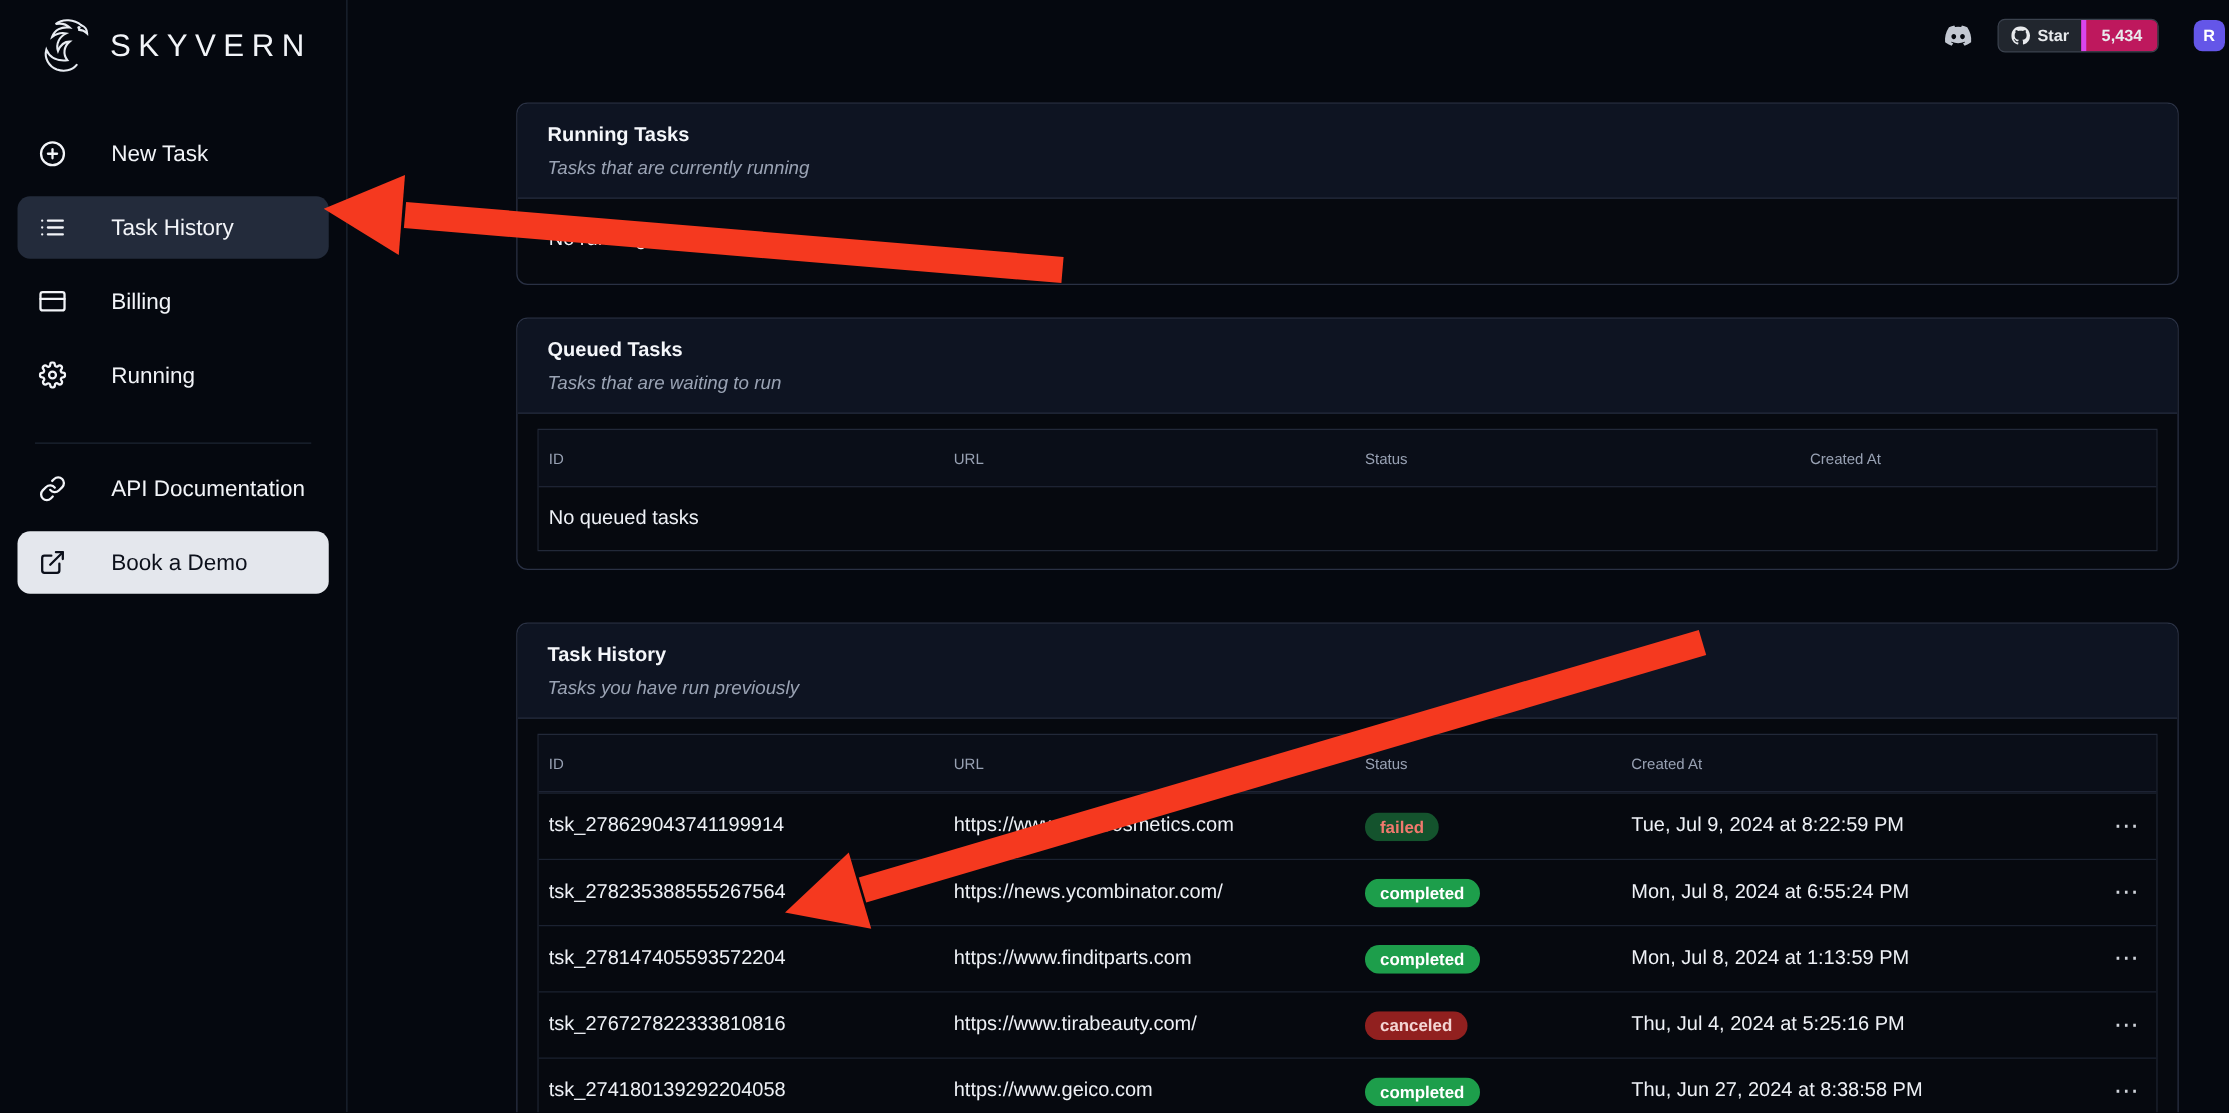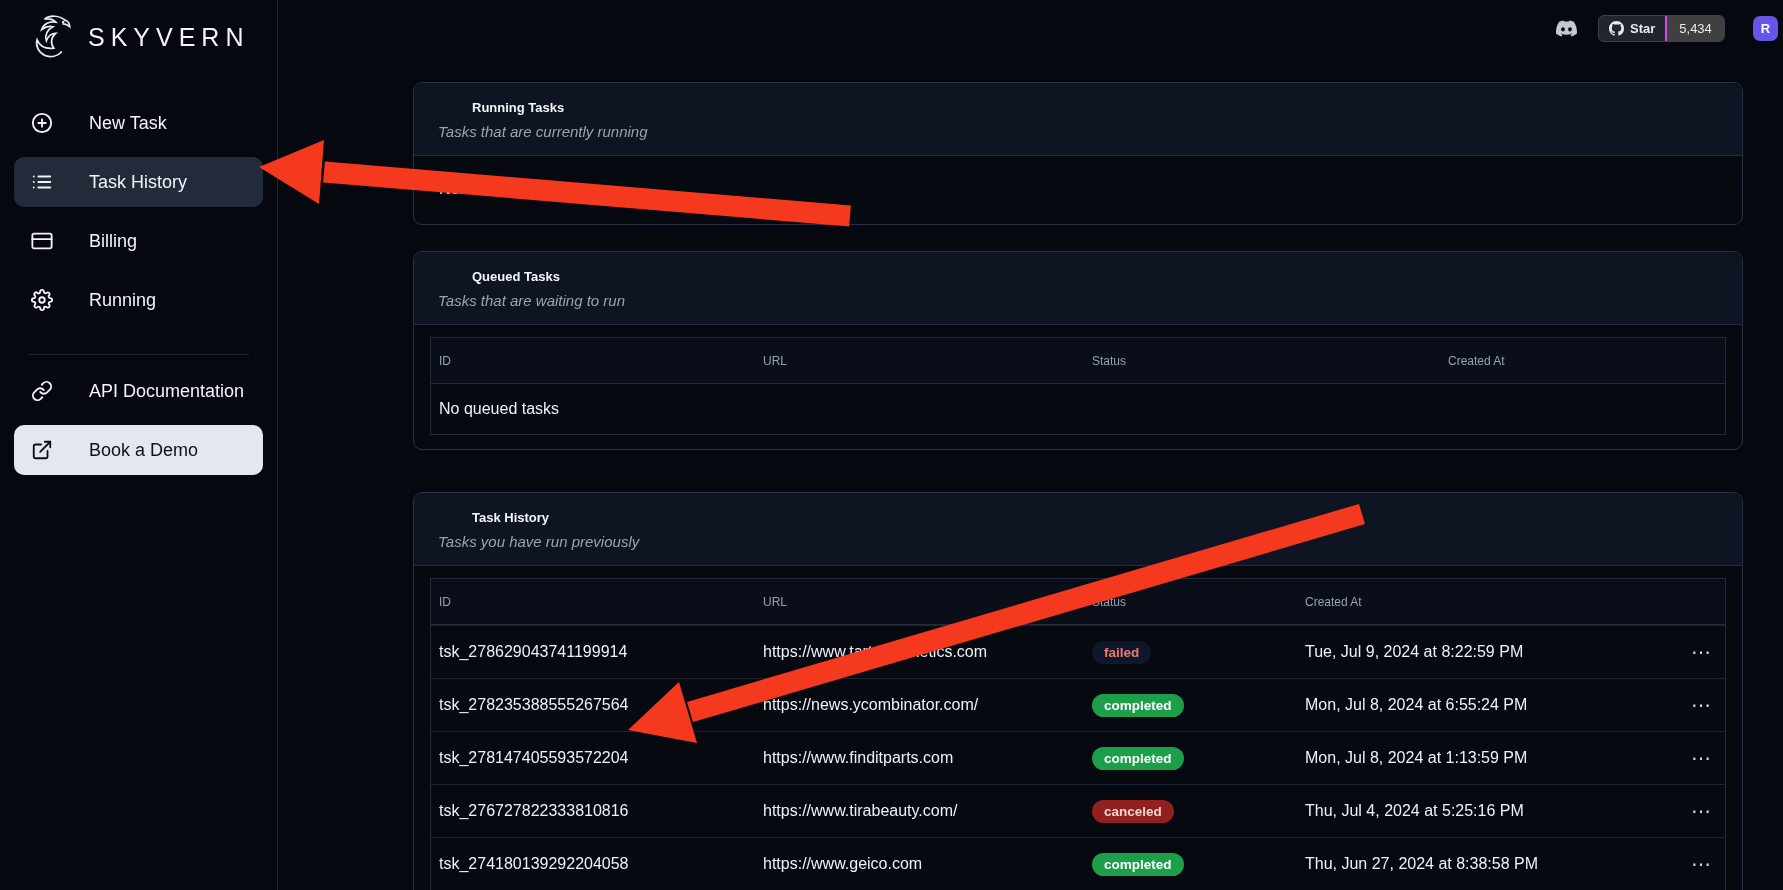--- a/index.html
+++ b/index.html
@@ -19,46 +19,46 @@
   .nav-item.demo { background:#e4e7ed; color:#0c101b; font-weight:500; }
   .side-divider { height:1px; background:#1d2433; margin:20px 14px 2px; }
 
   
   .topbar { position:absolute; left:1553px; top:15px; display:flex; align-items:center; z-index:2; }
   .discord-btn { background:none; border:none; cursor:pointer; padding:0; margin-right:18px; display:flex; }
   .discord-btn svg { width:27px; height:21px; }
   .gh-widget { display:flex; align-items:stretch; height:27px; border:1px solid #3b424e; border-radius:6px; overflow:hidden; cursor:pointer; margin-right:28px; background:#21262e; }
   .gh-star { display:flex; align-items:center; gap:6px; padding:0 10px; color:#e8eaed; font-size:13px; font-weight:700; }
   .gh-star svg { width:15px; height:15px; }
-  .gh-count { display:flex; align-items:center; padding:0 12px; border-left:2px solid #d946ef; background:#404040; color:#e8eaed; font-size:13px; font-weight:400; }
+  .gh-count { display:flex; align-items:center; padding:0 12px; border-left:4px solid #d946ef; background:#be185d; color:#e8eaed; font-size:13px; font-weight:700; }
   .avatar { width:25px; height:25px; border-radius:7px; background:#6456e8; color:#fff; font-size:13px; font-weight:700; display:flex; align-items:center; justify-content:center; cursor:pointer; margin-right:9px; }
 
   
   .main { position:absolute; left:413px; top:82px; width:1330px; z-index:1; }
   .card { border:1px solid #2a3144; border-radius:9px; background:#06090f; overflow:hidden; }
   .card.running { margin-bottom:26px; }
   .card.queued { margin-bottom:42px; }
   .card-header { padding:17px 24px 15px; background:#0e1422; border-bottom:1px solid #242b3c; }
-  .card-title { font-size:13px; font-weight:700; color:#f4f6fa;margin-left:34px; }
+  .card-title { font-size:16px; font-weight:700; color:#f4f6fa; }
   .card-sub { font-size:15px; color:#9aa3b4; margin-top:8px;font-style:italic; }
   .card-body { padding:12px 16px 14px; }
   .empty-text { font-size:16px; padding:12px 9px; color:#eef1f6; }
 
   .ttable { border:1px solid #222939; }
   .table-head, .t-row { display:grid; align-items:center; padding:0 8px; }
   .table-head { height:46px; color:#98a1b3; font-size:12px; border-bottom:1px solid #242b3c; background:#0a0e18; }
   .t-row { height:53px; font-size:16px; border-top:1px solid #1b2231; background:#06090f; }
   .t-row:first-of-type { border-top:none; }
   .g-queue { grid-template-columns:324px 329px 356px 1fr; }
   .g-hist  { grid-template-columns:324px 329px 213px 1fr 56px; }
   .cell { white-space:nowrap; overflow:hidden; }
   .empty-row { height:50px; display:flex; align-items:center; padding:0 8px; font-size:16px; background:#06090f; }
 
   .badge { display:inline-block; padding:4px 12px; border-radius:999px; font-size:13.5px; font-weight:700; }
-  .badge-failed    { background:#0f172a; color:#f0796d; }
+  .badge-failed    { background:#14532d; color:#f0796d; }
   .badge-completed { background:#1d9e4b; color:#ffffff; }
   .badge-canceled  { background:#91201f; color:#f3d4d2; }
 
   .row-menu { background:none; border:none; color:#cfd3da; font-size:20px; cursor:pointer; text-align:right; padding:0 6px; line-height:1; }
 
   
   .arrows { position:absolute; inset:0; z-index:10; pointer-events:none; }
 </style>
 </head>
 <body>

